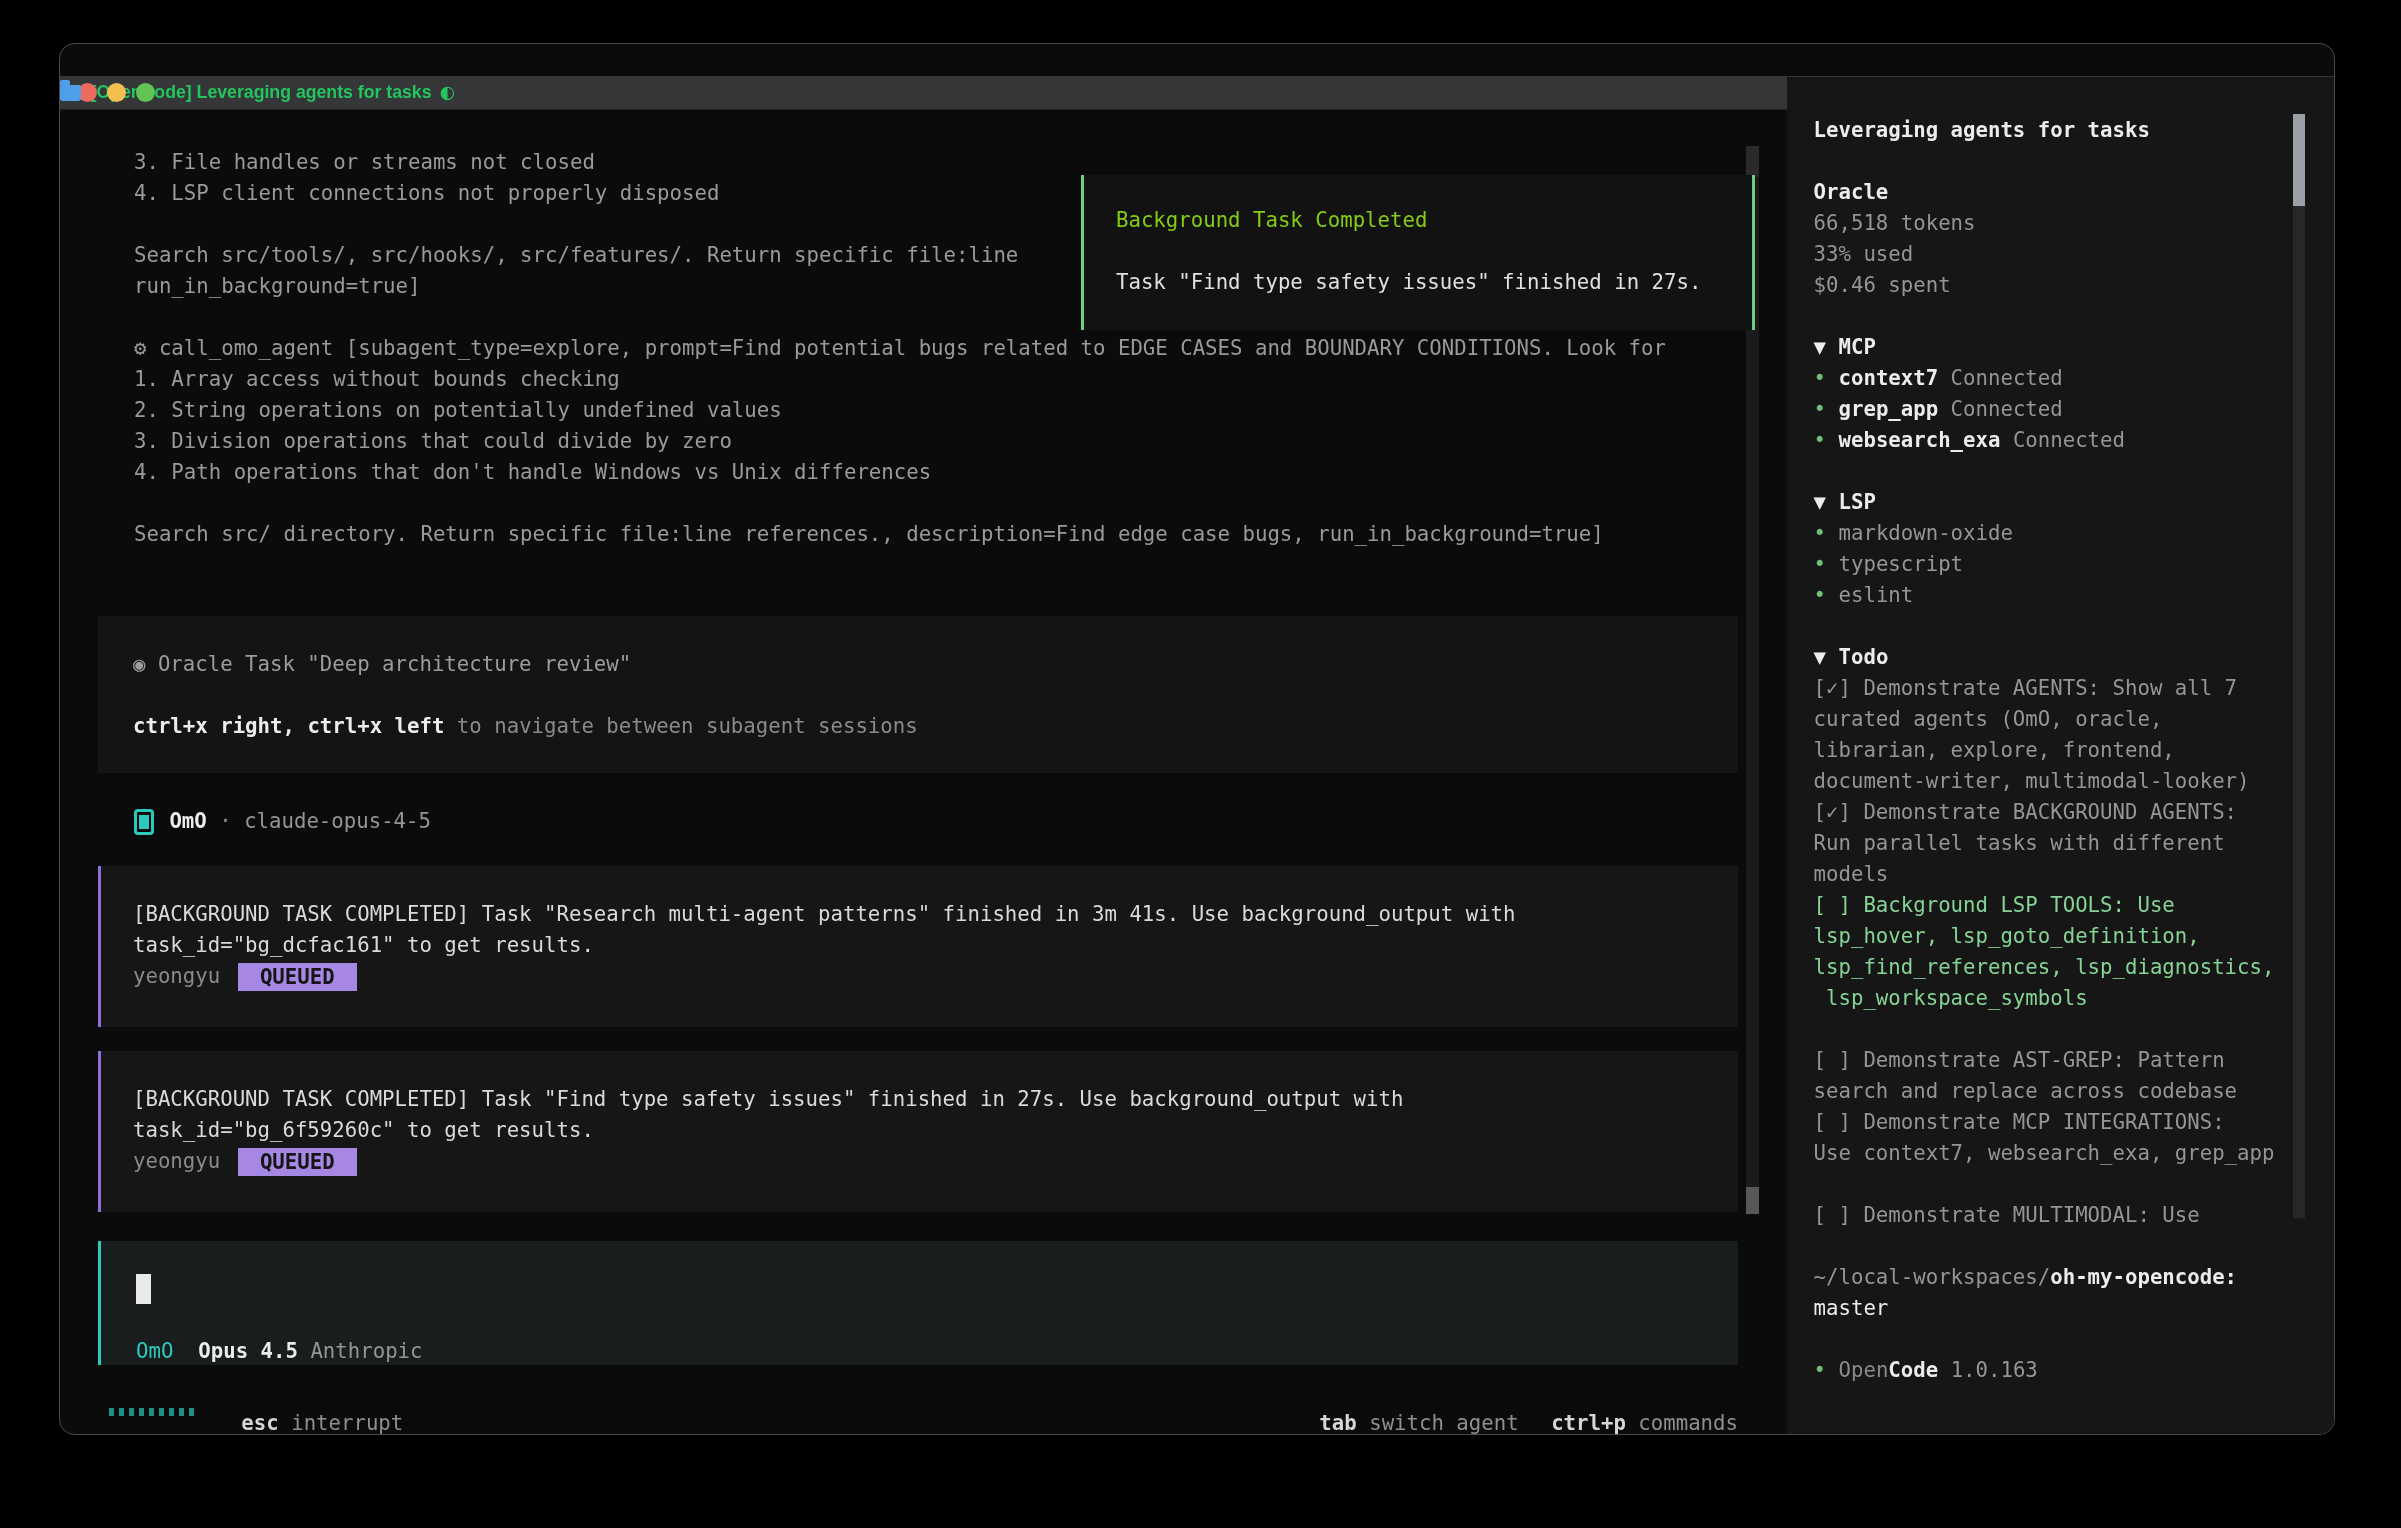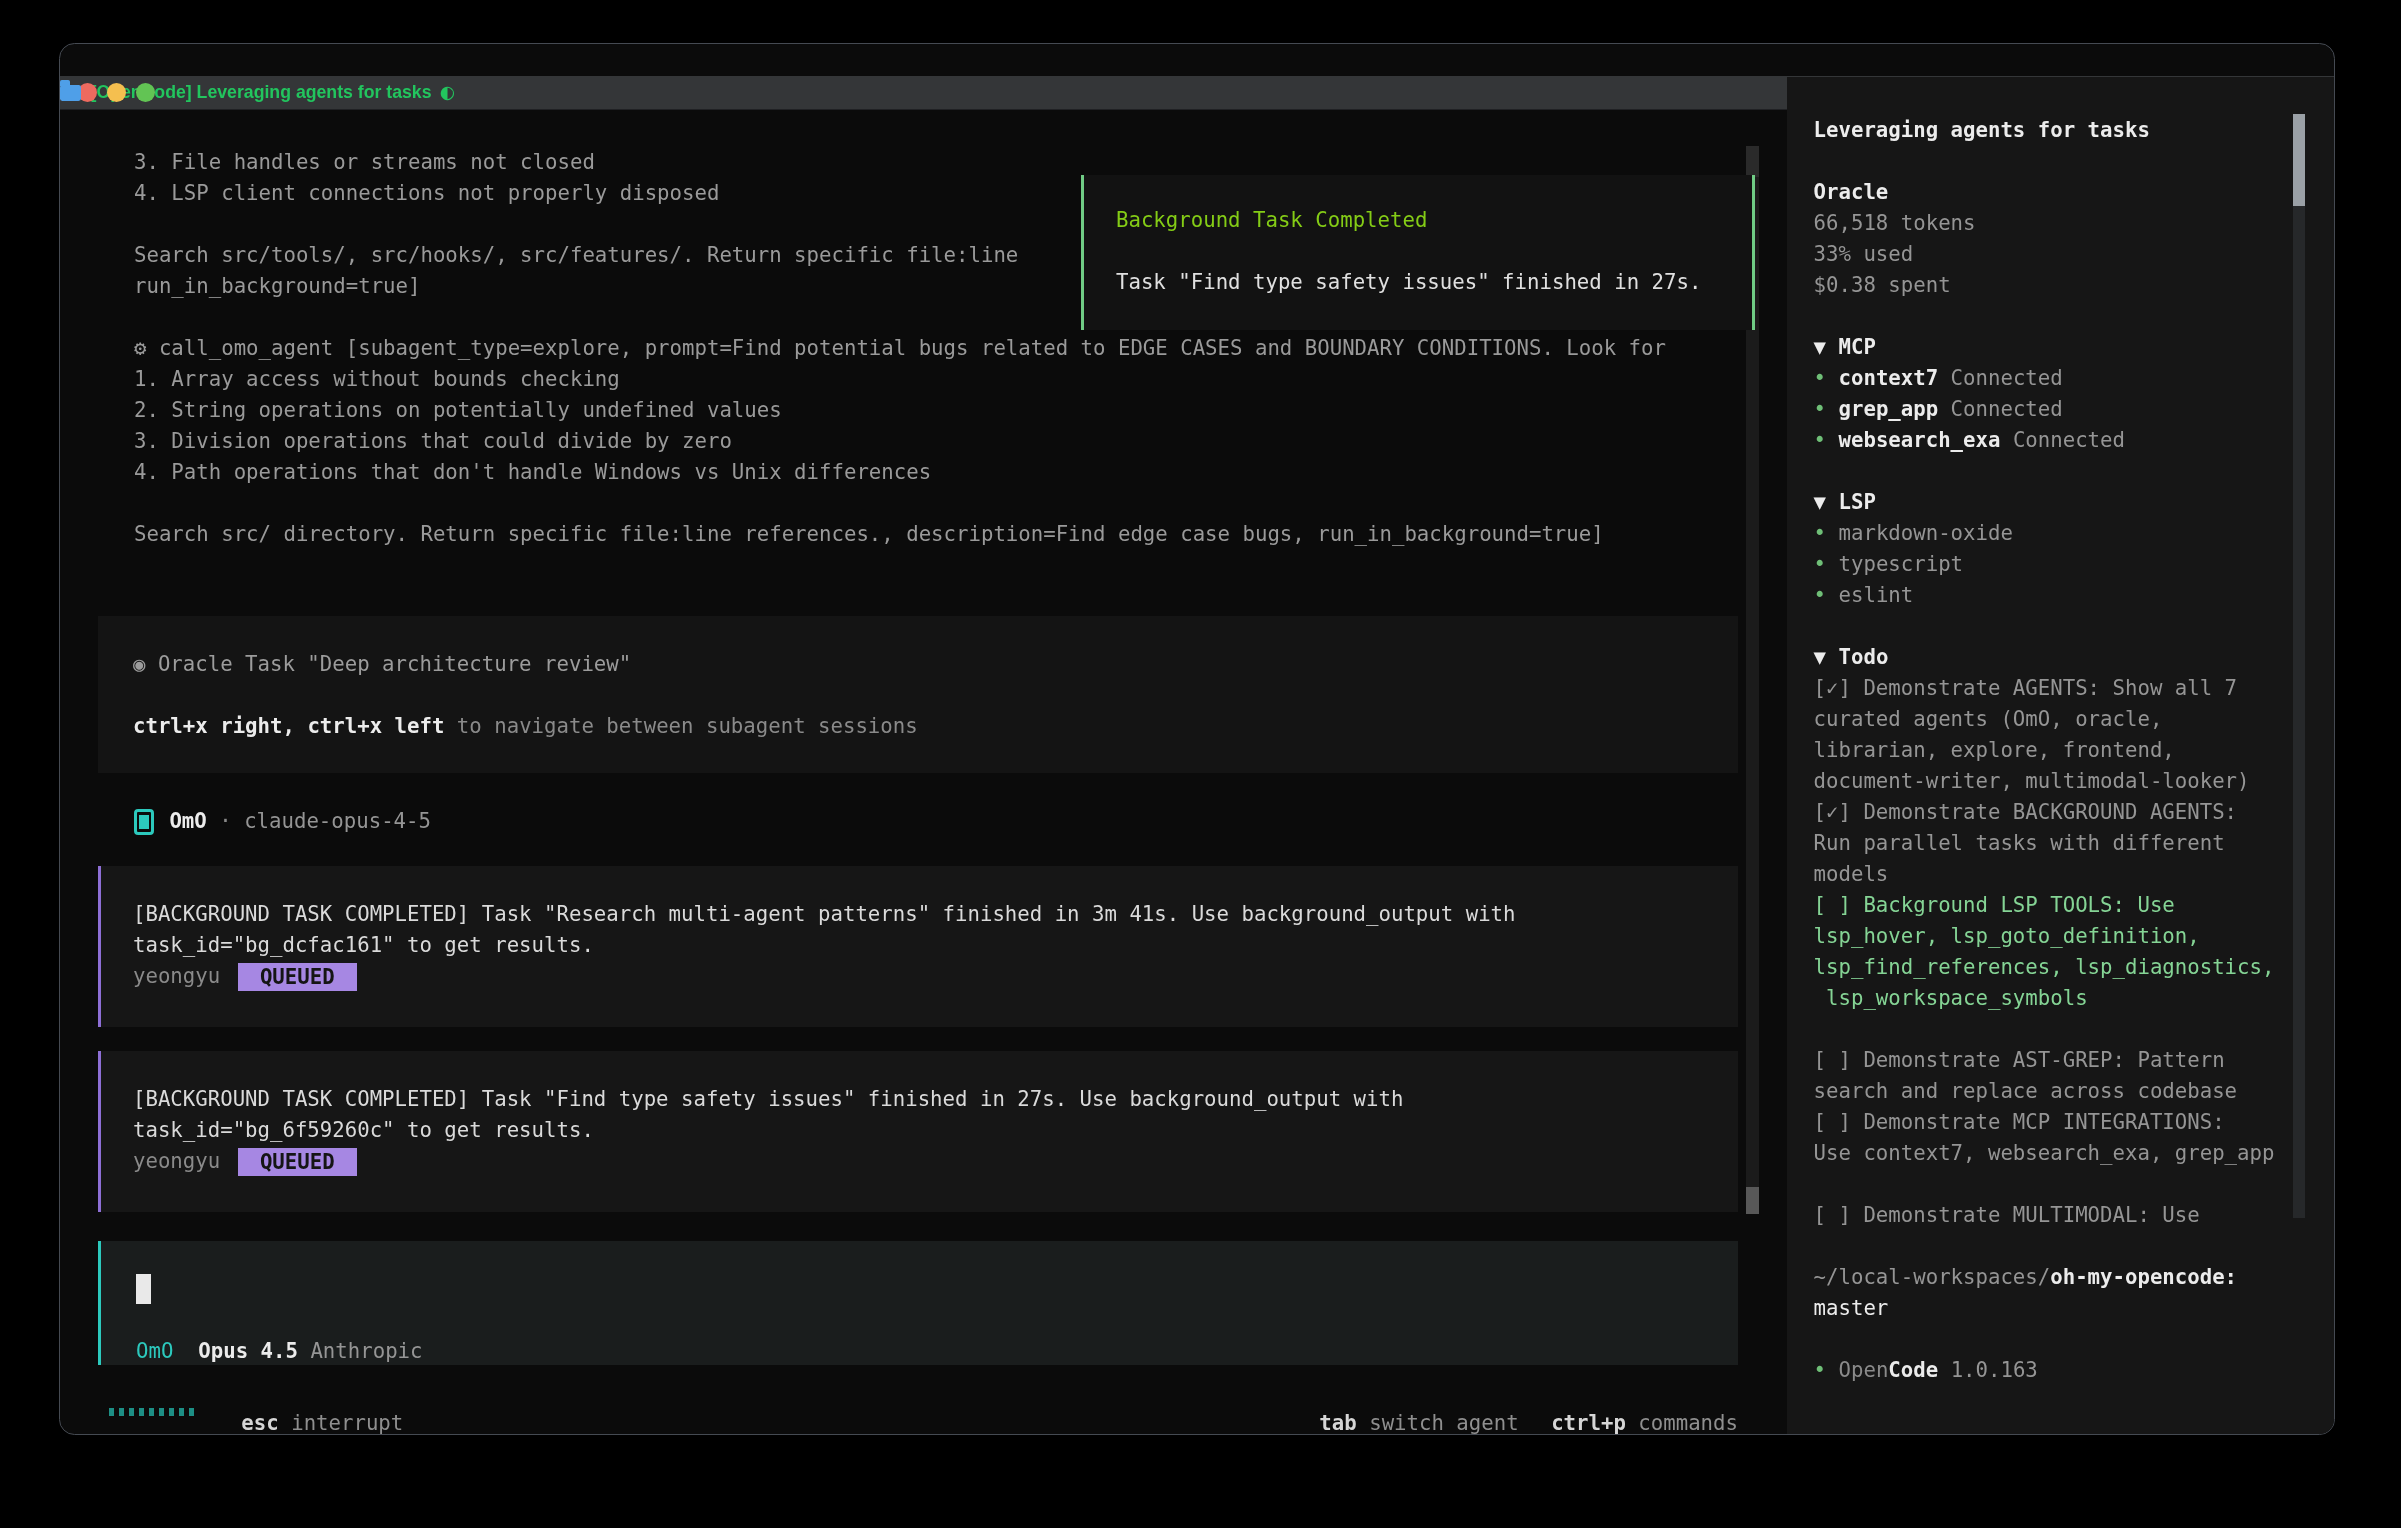--- a/index.html
+++ b/index.html
@@ -168,21 +168,21 @@
       </div>
 
       <div class="sidebar">
         <div class="side-lines">
 
         <div class="line"><span class="wb">Leveraging agents for tasks</span></div>
             <div class="line"></div>
             <div class="line"><span class="wb">Oracle</span></div>
             <div class="line"><span class="gy">66,518 tokens</span></div>
             <div class="line"><span class="gy">33% used</span></div>
-            <div class="line"><span class="gy">$0.38 spent</span></div>
+            <div class="line"><span class="gy">$0.46 spent</span></div>
             <div class="line"></div>
             <div class="line"><span class="wt">▼ </span><span class="wb">MCP</span></div>
             <div class="line"><span class="grn">• </span><span class="wb">context7</span><span class="gy"> Connected</span></div>
             <div class="line"><span class="grn">• </span><span class="wb">grep_app</span><span class="gy"> Connected</span></div>
             <div class="line"><span class="grn">• </span><span class="wb">websearch_exa</span><span class="gy"> Connected</span></div>
             <div class="line"></div>
             <div class="line"><span class="wt">▼ </span><span class="wb">LSP</span></div>
             <div class="line"><span class="grn">• </span><span class="gy">markdown-oxide</span></div>
             <div class="line"><span class="grn">• </span><span class="gy">typescript</span></div>
             <div class="line"><span class="grn">• </span><span class="gy">eslint</span></div>

